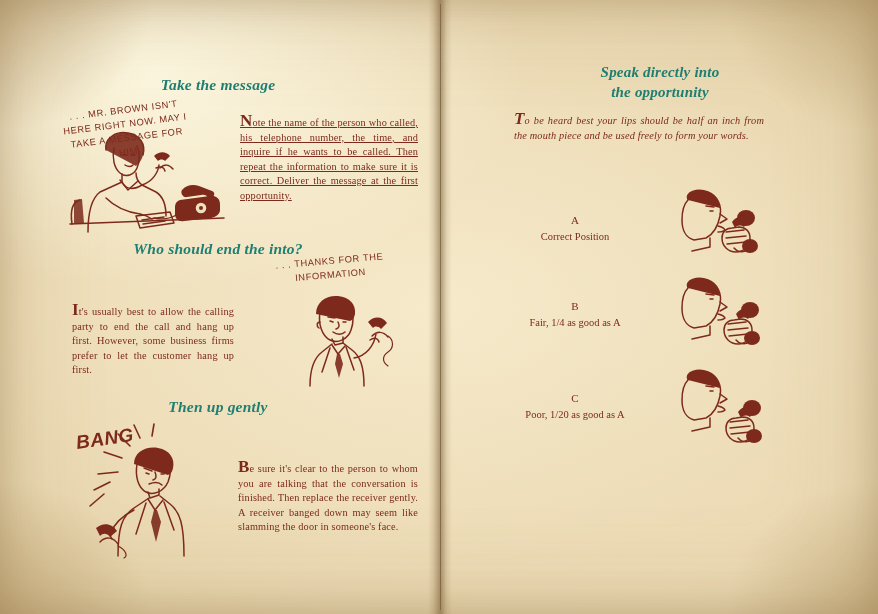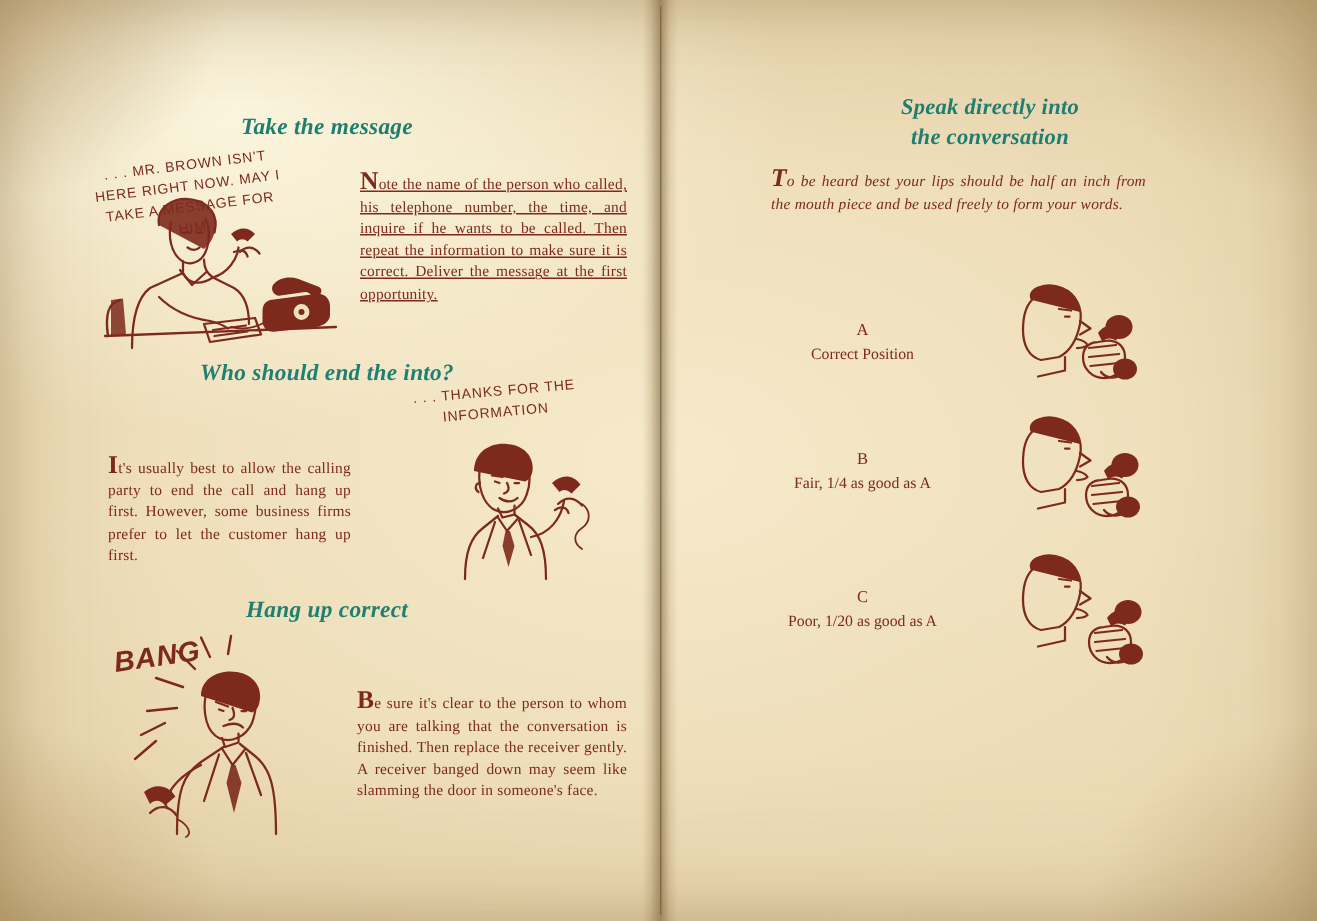--- a/index.html
+++ b/index.html
@@ -269,21 +269,21 @@
 
           <path d="M76 30 c6 -6 14 -6 19 1 l-6 6 c-3 -3 -6 -3 -8 -1 z" fill="#7d2a1c" stroke="none"></path>
           <path d="M80 44 c5 -5 11 -5 16 1"></path>
 
           <path d="M96 44 c6 4 6 12 0 16 c-6 4 -6 10 0 14" stroke-width="1.2"></path>
         </g>
       </svg>
     </div>
 
     <div class="head-abs" style="top:398px;">
-      <h2 class="section-head">Hang up correct</h2>
+      <h2 class="section-head">Then up gently</h2>
     </div>
 
     <div class="bang" style="left:76px; top:428px;">BANG</div>
 
     <div class="figure" style="left:74px; top:424px;">
       <svg width="160" height="134" viewBox="0 0 160 134" aria-hidden="true">
         <g fill="none" stroke="#7d2a1c" stroke-width="1.5" stroke-linecap="round" stroke-linejoin="round">
 
           <g stroke-width="1.6">
             <path d="M56 22 l-12 -12 M48 34 l-18 -6 M44 48 l-20 2 M66 14 l-6 -13 M78 12 l2 -12"></path>
@@ -324,21 +324,21 @@
     <div class="body-text" style="left:238px; top:462px; width:180px;">
       <span class="dropcap">B</span><span>e sure it's clear to the person to whom you are talking that the conversation is finished. Then replace the receiver gently. A receiver banged down may seem like slamming the door in someone's face.</span>
     </div>
   </div>
 
   <div class="page right">
 
     <div class="head-abs" style="top:62px;">
       <h2 class="section-head big-head">
         <span>Speak directly into</span><br>
-        <span>the conversation</span>
+        <span>the opportunity</span>
       </h2>
     </div>
 
     <div class="body-text" style="left:72px; top:114px; width:250px; text-align:justify;font-style:italic;">
       <span class="dropcap">T</span><span>o be heard best your lips should be half an inch from the mouth piece and be used freely to form your words.</span>
     </div>
 
     <div class="caption" style="left:48px; top:212px;">
       <span class="letter">A</span>
       <span>Correct Position</span>

